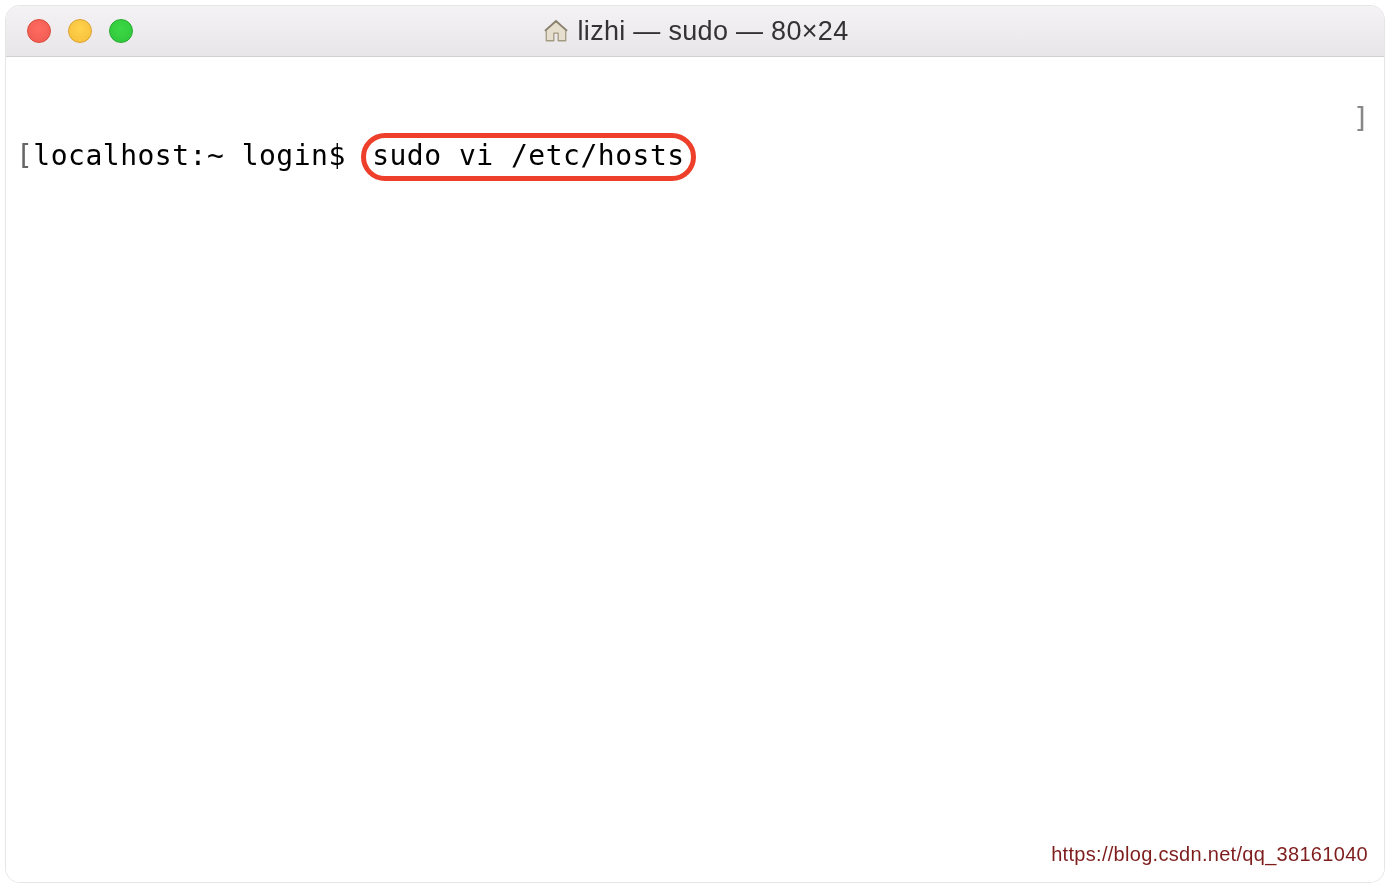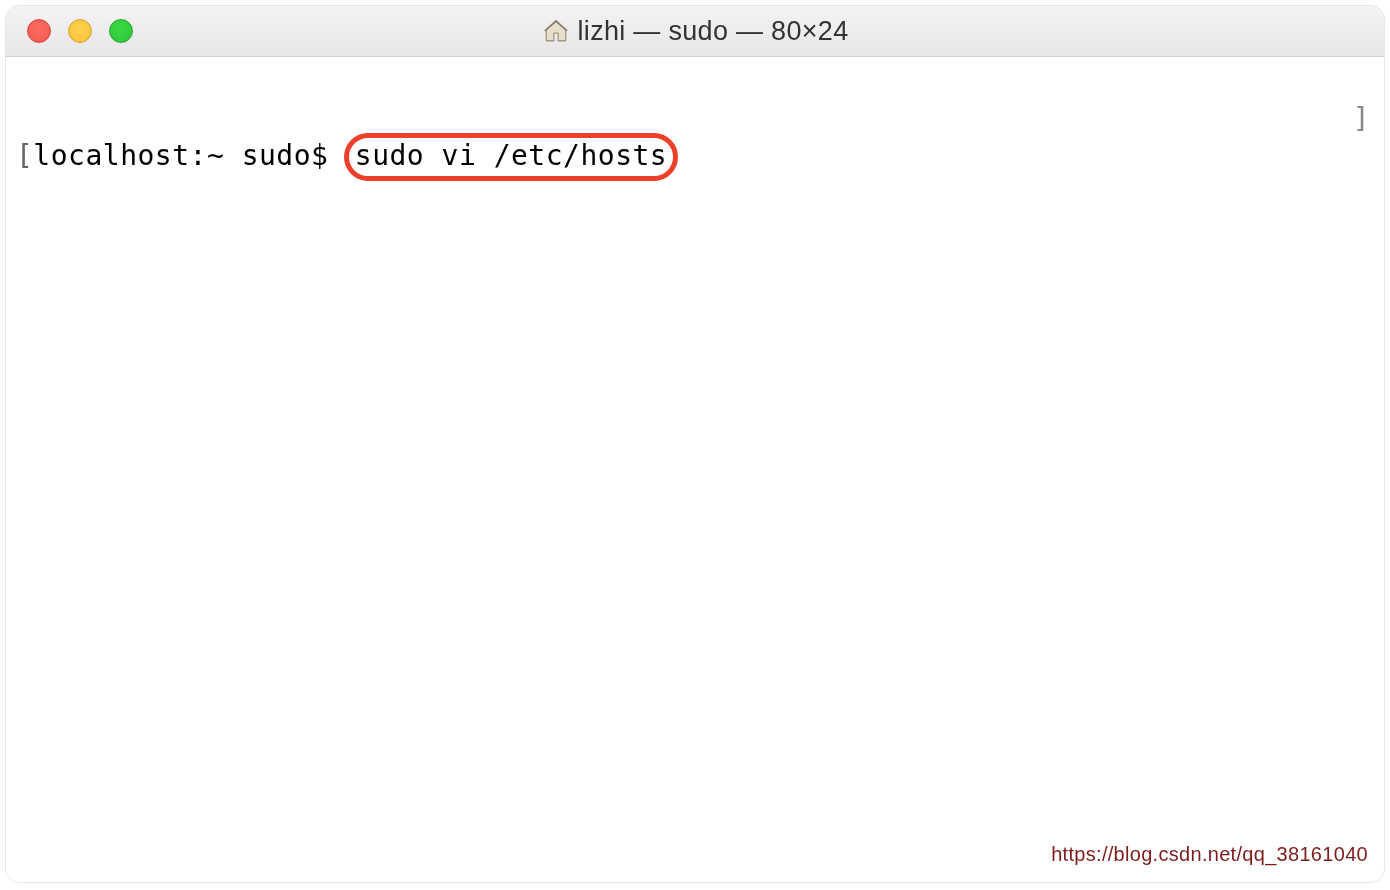--- a/index.html
+++ b/index.html
@@ -156,17 +156,17 @@
       <span class="home-icon-svg">
         <svg width="26" height="26" viewBox="0 0 24 24">
           <path d="M3 11 L12 3 L21 11 L21 21 L14 21 L14 14 L10 14 L10 21 L3 21 Z" fill="#e6dfce" stroke="#a39a82" stroke-width="1.2" stroke-linejoin="round"></path>
           <path d="M2.2 11.5 L12 2.8 L21.8 11.5" fill="none" stroke="#8b836e" stroke-width="1.6" stroke-linecap="round"></path>
         </svg>
       </span>
       <span>lizhi — sudo — 80×24</span>
     </div>
   </div>
   <div class="terminal-body">
-    <span class="line"><span class="bracket-left">[</span><span>localhost:~ sudo$ </span><span class="highlight-box"><span>sudo vi /etc/hosts</span></span></span>
+    <span class="line"><span class="bracket-left">[</span><span>localhost:~ login$ </span><span class="highlight-box"><span>sudo vi /etc/hosts</span></span></span>
     <span class="bracket-right">]</span>
     <div class="watermark">https://blog.csdn.net/qq_38161040</div>
   </div>
 </div>
 
 </body></html>

